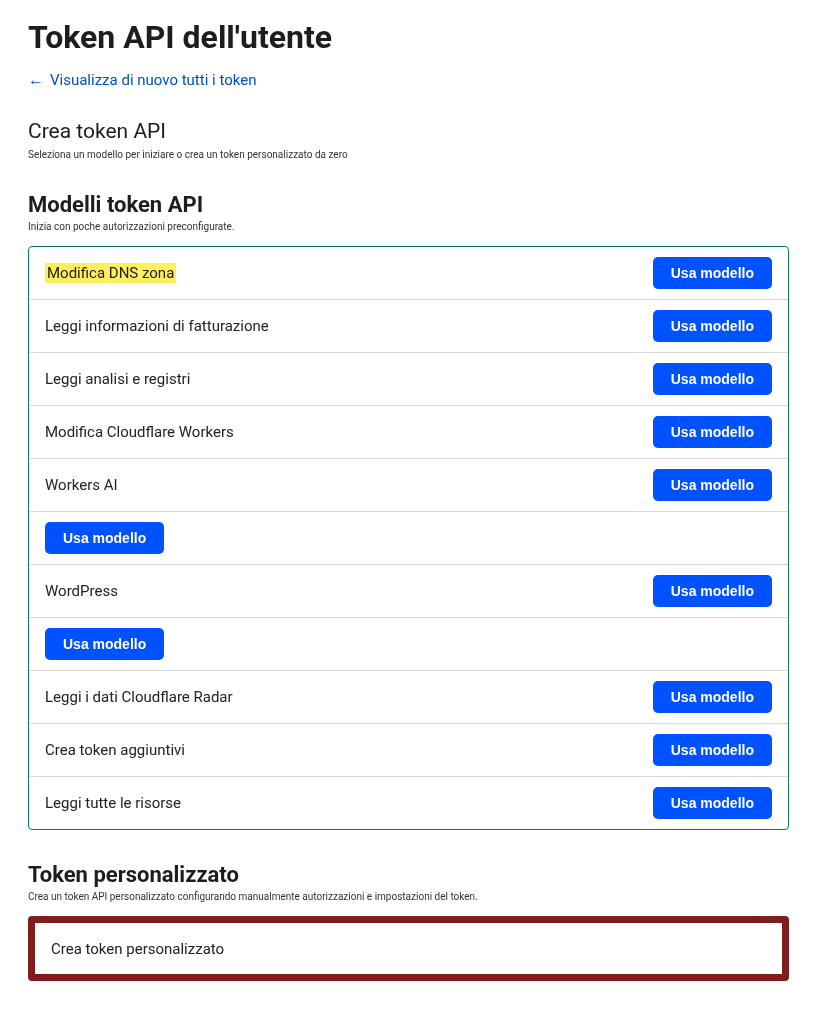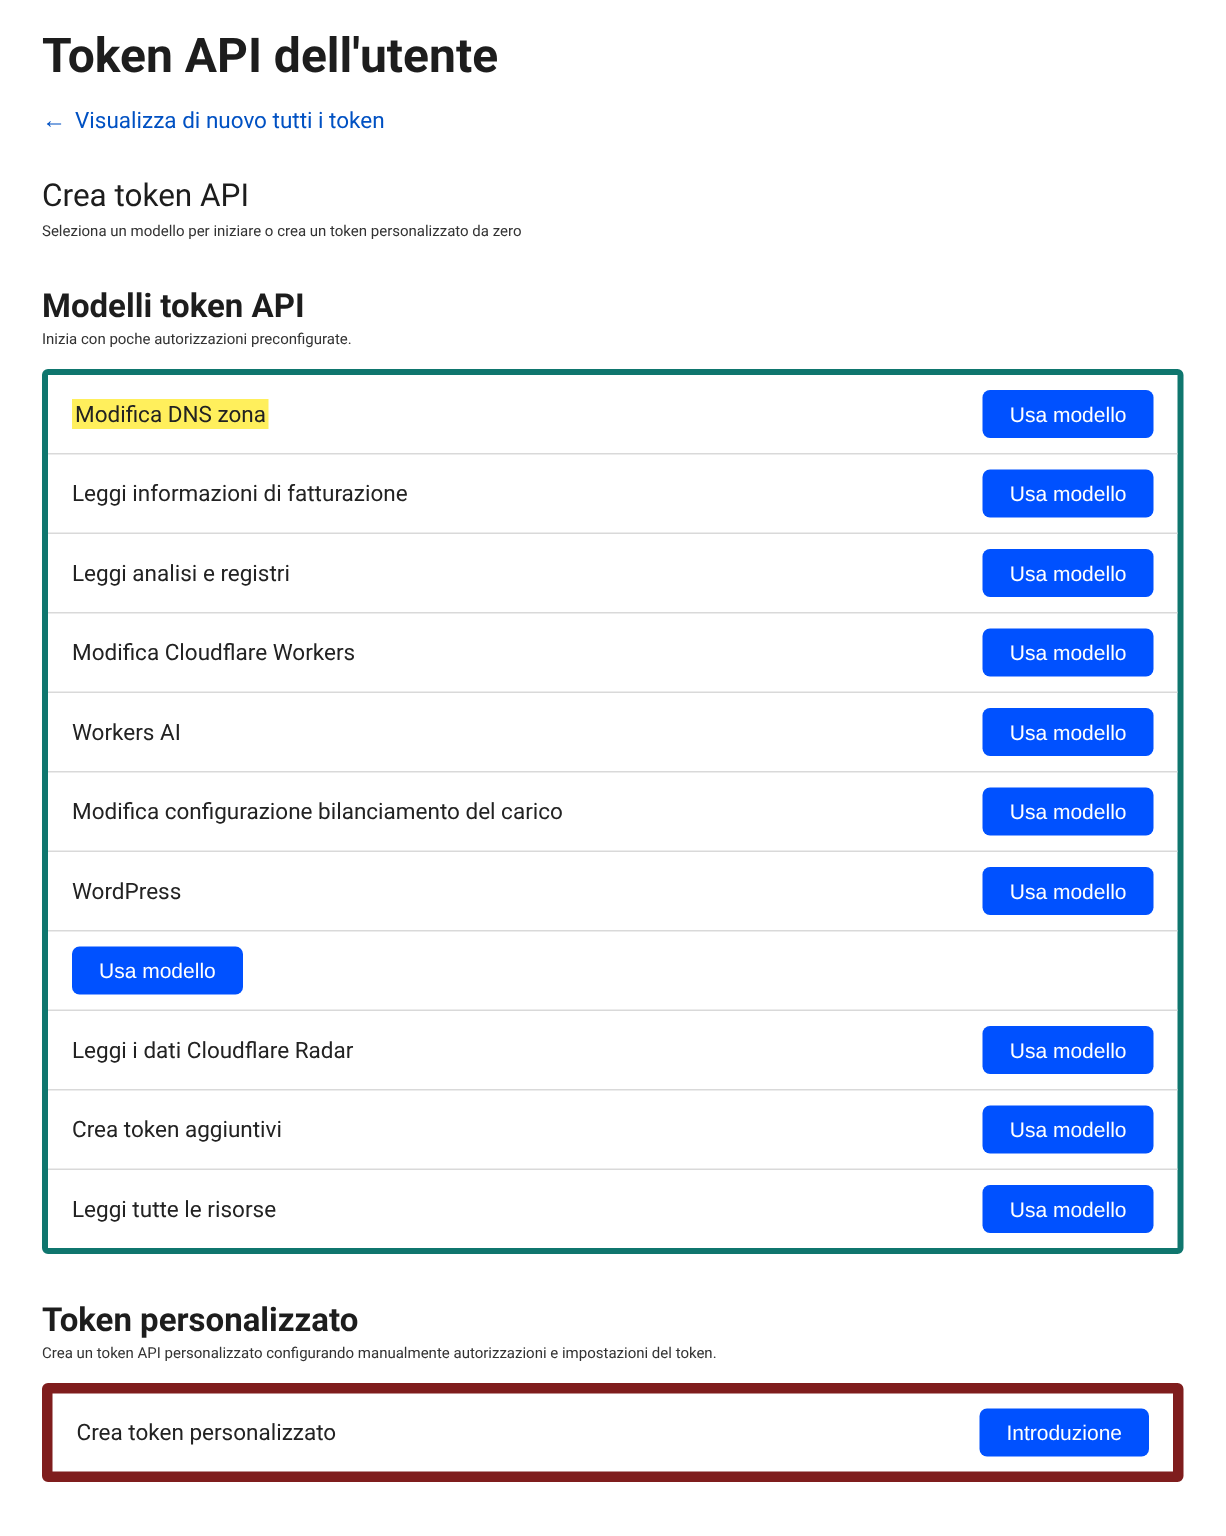--- a/index.html
+++ b/index.html
@@ -42,21 +42,21 @@
     font-size: 22px;
     font-weight: 700;
     margin-bottom: 4px;
   }
   .sub-small {
     font-size: 10px;
     color: #333;
     margin-bottom: 14px;
   }
   .template-list {
-    border: 4px solid #0f766e;
+    border: 1px solid #0f766e;
     border-radius: 4px;
     margin-bottom: 32px;
   }
   .template-row {
     display: flex;
     align-items: center;
     justify-content: space-between;
     padding: 10px 16px;
     border-bottom: 1px solid #d9d9d9;
     min-height: 51px;
@@ -70,21 +70,21 @@
     background: #ffef5c;
     padding: 1px 2px;
   }
   .btn {
     background: #0051ff;
     color: #fff;
     border: none;
     border-radius: 5px;
     padding: 8px 18px;
     font-size: 14px;
-    font-weight: 400;
+    font-weight: 700;
     cursor: pointer;
     min-width: 110px;
     text-align: center;
   }
   .custom-box {
     border: 7px solid #7f1d1d;
     border-radius: 4px;
   }
 </style>
 </head>
@@ -120,21 +120,20 @@
     </div>
     <div class="template-row">
       <span class="row-label">Modifica Cloudflare Workers</span>
       <button class="btn">Usa modello</button>
     </div>
     <div class="template-row">
       <span class="row-label">Workers AI</span>
       <button class="btn">Usa modello</button>
     </div>
     <div class="template-row">
-      <span class="row-label">Modifica configurazione bilanciamento del carico</span>
       <button class="btn">Usa modello</button>
     </div>
     <div class="template-row">
       <span class="row-label">WordPress</span>
       <button class="btn">Usa modello</button>
     </div>
     <div class="template-row">
       <button class="btn">Usa modello</button>
     </div>
     <div class="template-row">
@@ -150,18 +149,17 @@
       <button class="btn">Usa modello</button>
     </div>
   </div>
 
 <h3>Token personalizzato</h3>
 <p class="sub-small">Crea un token API personalizzato configurando manualmente autorizzazioni e impostazioni del token.</p>
 
 <div class="custom-box">
   <div class="template-row">
     <span class="row-label">Crea token personalizzato</span>
-    <button class="btn">Introduzione</button>
   </div>
 </div>
 
 
 
 
 </body></html>

